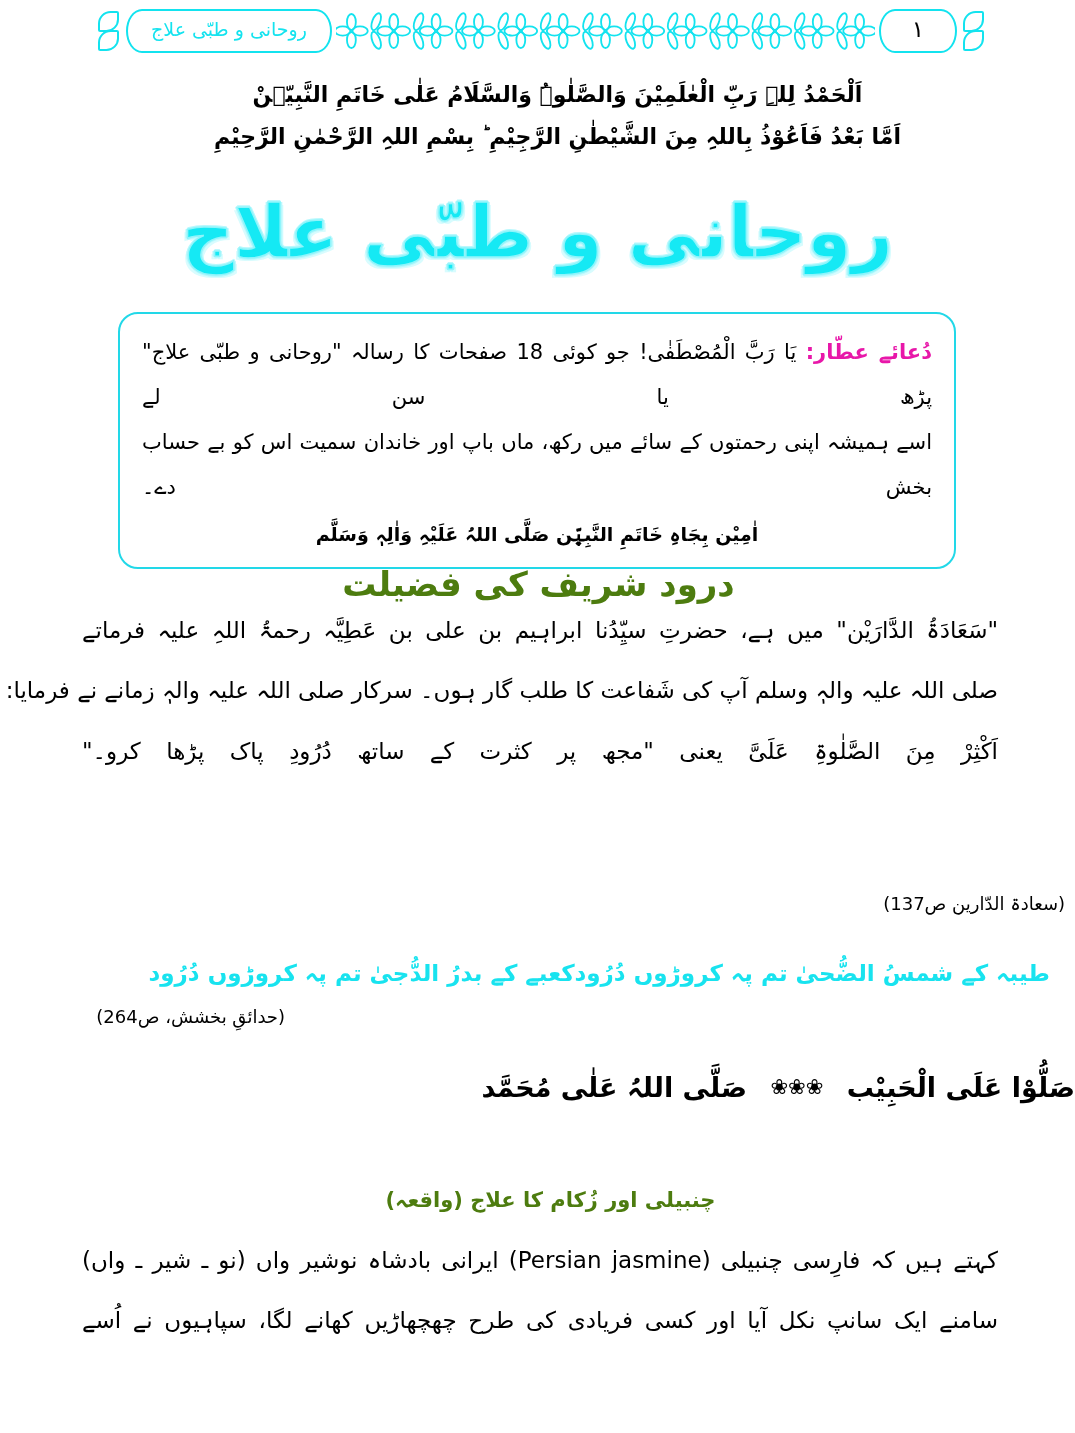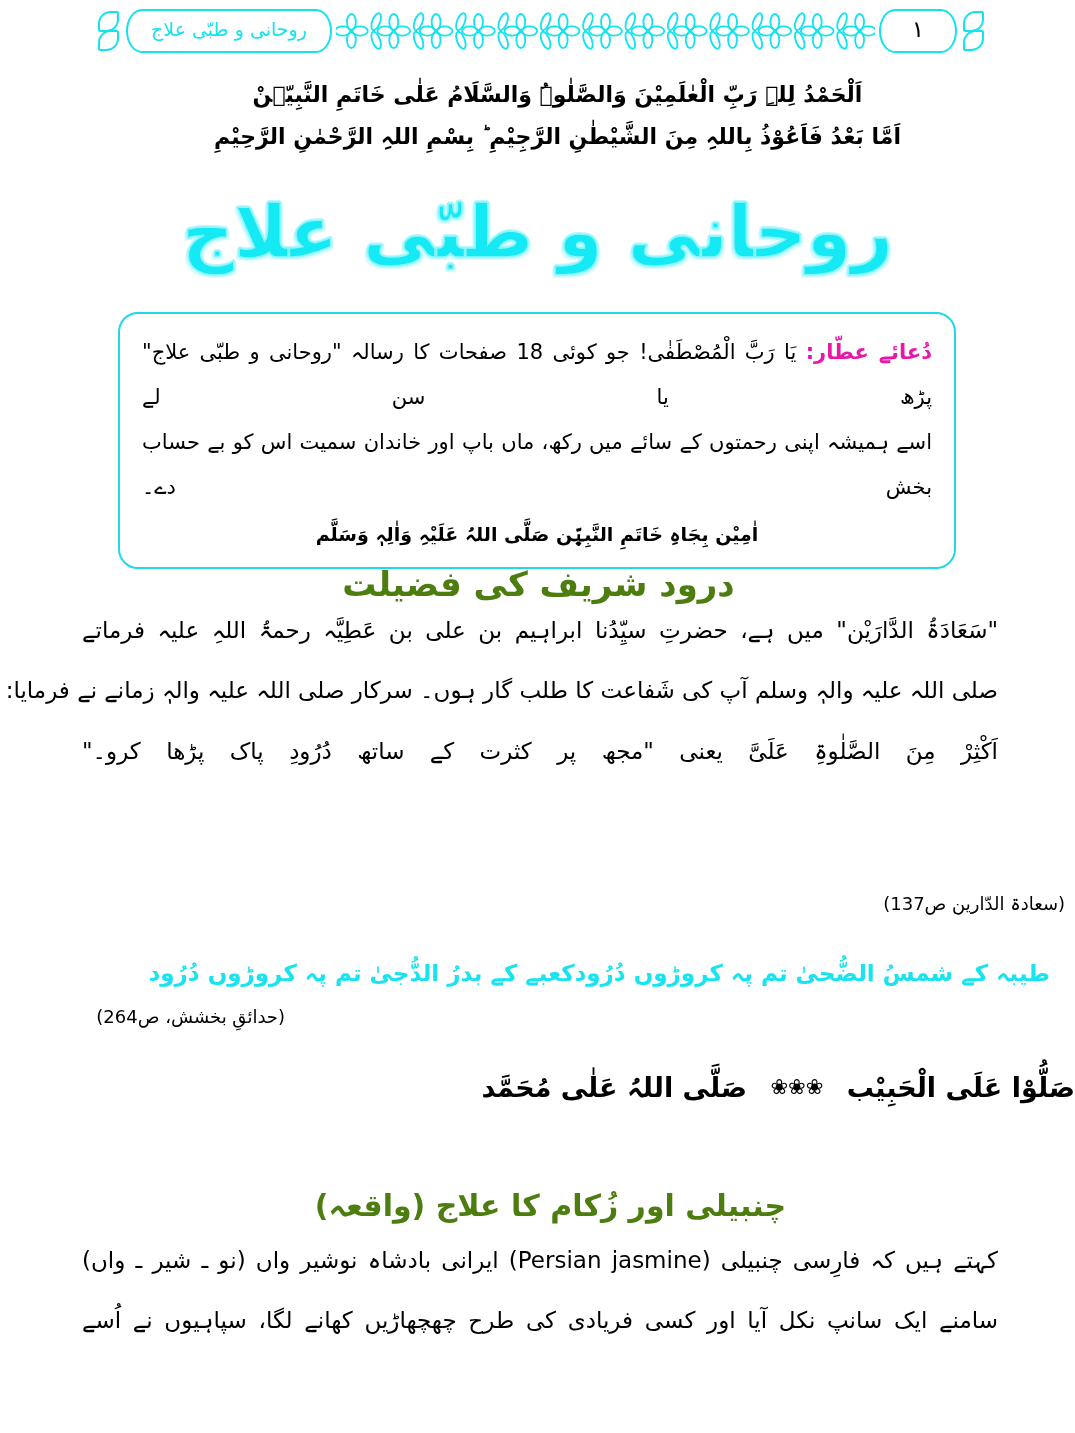--- a/index.html
+++ b/index.html
@@ -169,21 +169,21 @@
     font-weight: 700;
     font-family: "DejaVu Sans", sans-serif;
     margin-top: 36px;
   }
   #heading-durood {
     top: 528px;
     font-size: 34px;
   }
   #heading-chambeli {
     top: 1152px;
-    font-size: 30px;
+    font-size: 21px;
     padding-left: 24px;
   }
 
   
   .body-block {
     position: absolute;
     left: 82px;
     width: 916px;
   }
   .body-line {

